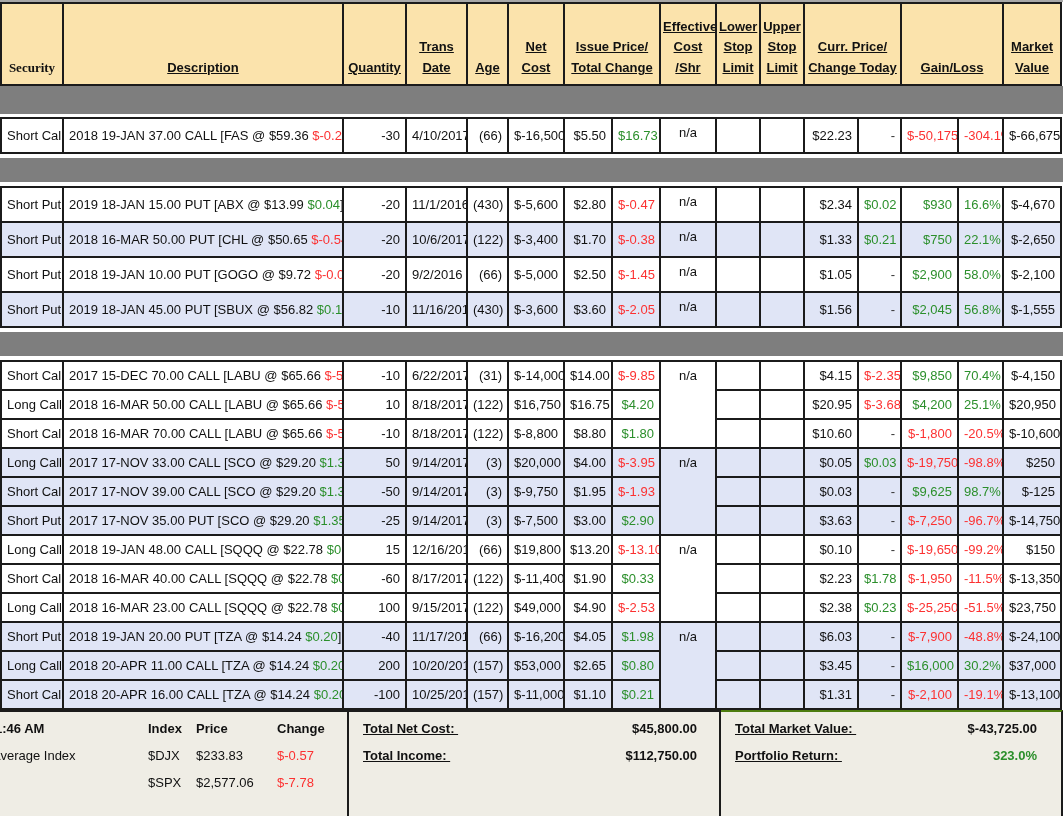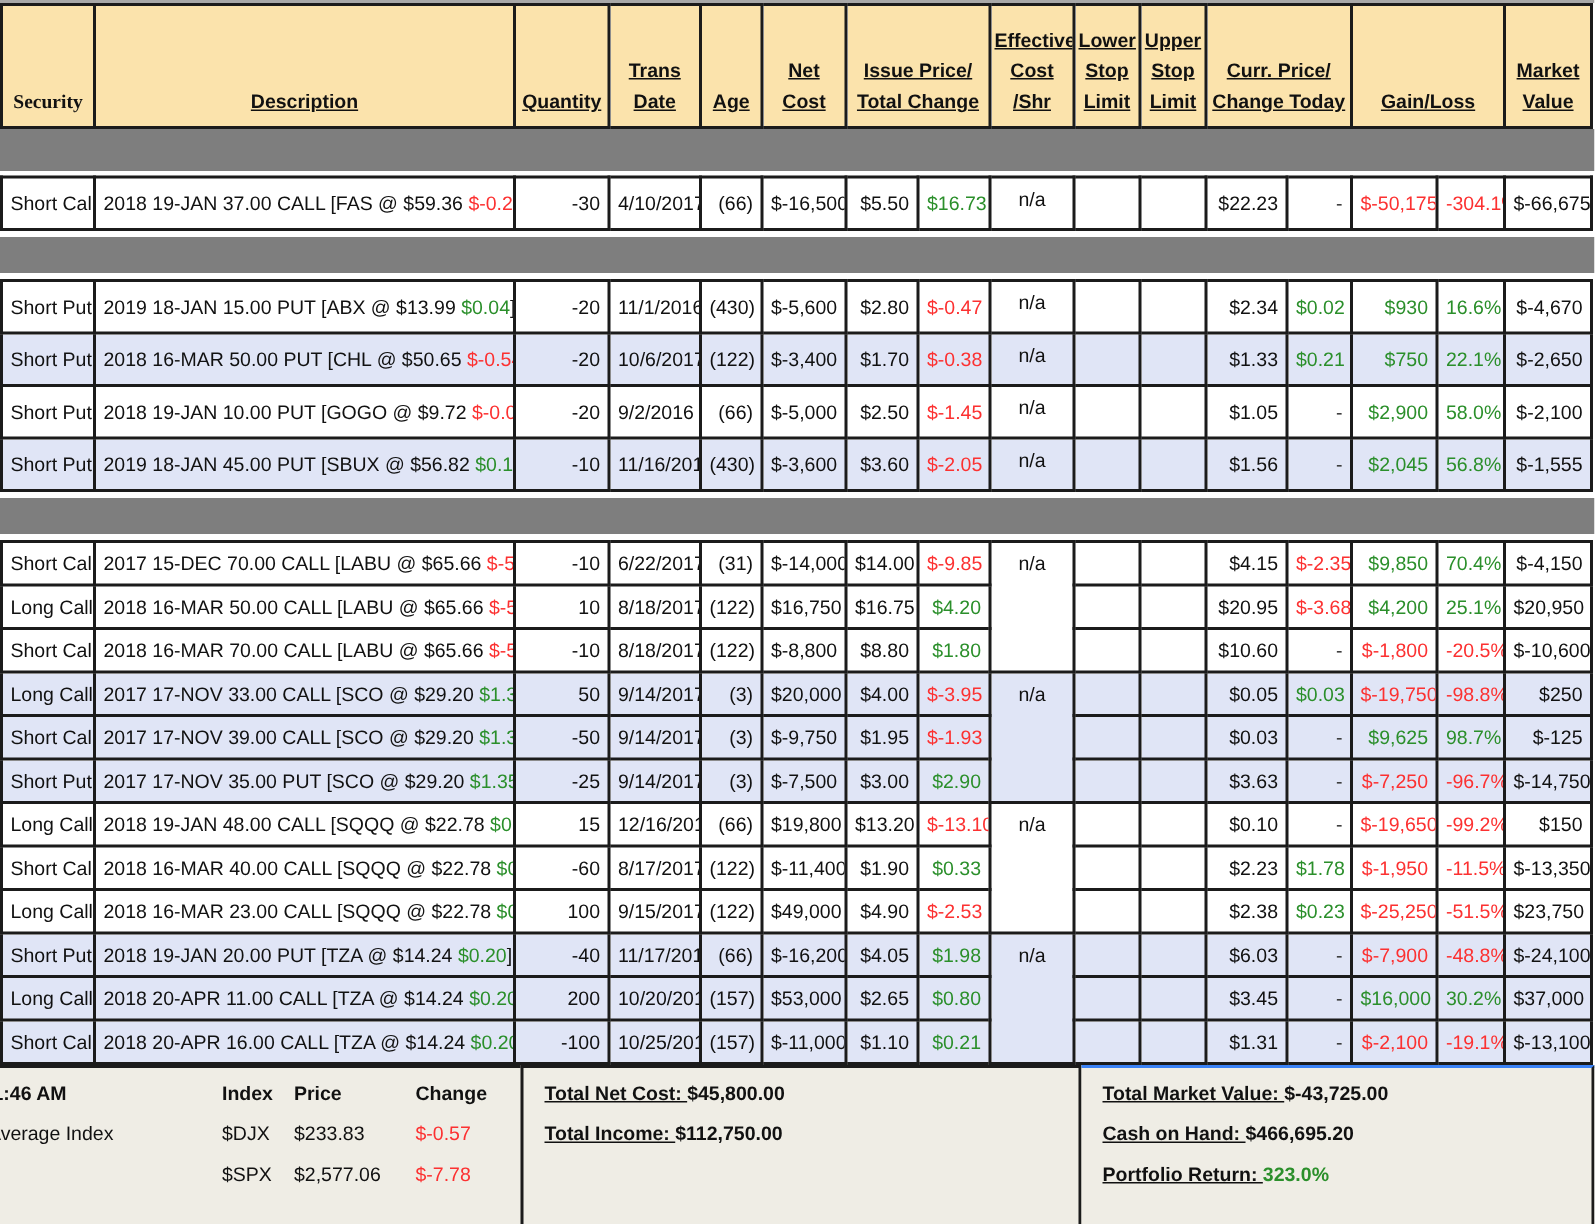--- a/index.html
+++ b/index.html
@@ -22,30 +22,30 @@
   .neg{color:#FC3131;}
   .dash{color:#333;}
   
   .sep{height:24px;background:#7E7E7E;margin:4px 0;}
   .sep.first{height:28px;margin:0 0 3px 0;}
   
   .footer{display:flex;width:1063px;height:106px;background:#EFEDE5;border-bottom:4px solid #151515;font-size:13px;}
   .fp{box-sizing:border-box;background:#EFEDE5;overflow:hidden;}
   .fp1{width:347px;border-top:2px solid #1b1b1b;padding:9px 0 0 0;}
   .fp2{width:374px;border:2px solid #1b1b1b;border-bottom:none;padding:9px 22px 0 14px;}
-  .fp3{width:342px;border-top:2px solid #3b82f6;border-right:2px solid #1b1b1b;padding:9px 24px 0 14px;}
+  .fp3{width:342px;border-top:2px solid #4d7c0f;border-right:2px solid #1b1b1b;padding:9px 24px 0 14px;}
   .frow{display:flex;height:27px;align-items:flex-start;}
   .fp1 .colA{width:148px;flex:none;}
   .fp1 .colB{width:48px;flex:none;}
   .fp1 .colC{width:81px;flex:none;}
   .fp1 .colD{flex:1;}
   .clock{font-weight:bold;display:inline-block;margin-left:-5px;}
   .avgidx{display:inline-block;margin-left:-8px;}
   .idxhdr{font-weight:bold;}
-  .lblrow{display:flex;height:27px;}
+  .lblrow{display:flex;justify-content:space-between;height:27px;}
   .flabel{font-weight:bold;text-decoration:underline;}
   .fvalue{font-weight:bold;text-align:right;}
 </style>
 </head>
 <body>
 
 <div class="topstrip"></div>
 
 <table class="hdr">
   <colgroup class="cols">
@@ -530,22 +530,18 @@
         </div>
       </div>
   </div>
   <div class="fp fp3">
     <div id="totals-right">
         <div class="lblrow">
           <span class="flabel">Total Market Value:&nbsp;</span>
           <span class="fvalue">$-43,725.00</span>
         </div>
         <div class="lblrow">
-          <span class="flabel">Cash on Hand:&nbsp;</span>
-          <span class="fvalue">$466,695.20</span>
-        </div>
-        <div class="lblrow">
           <span class="flabel">Portfolio Return:&nbsp;</span>
           <span class="fvalue pos">323.0%</span>
         </div>
       </div>
   </div>
 </div>
 
 </body></html>

